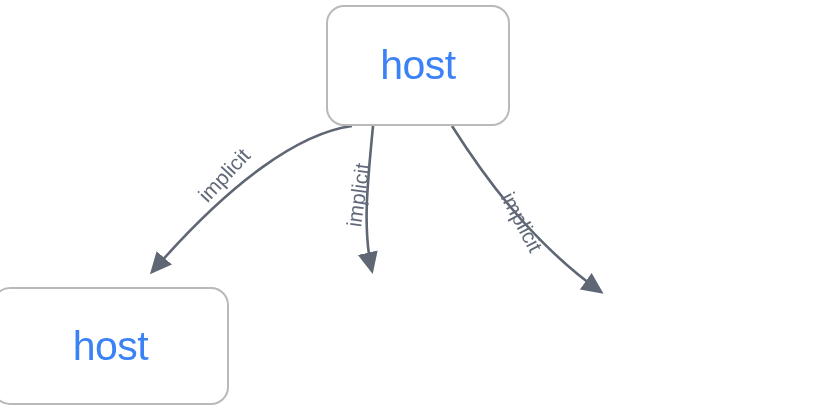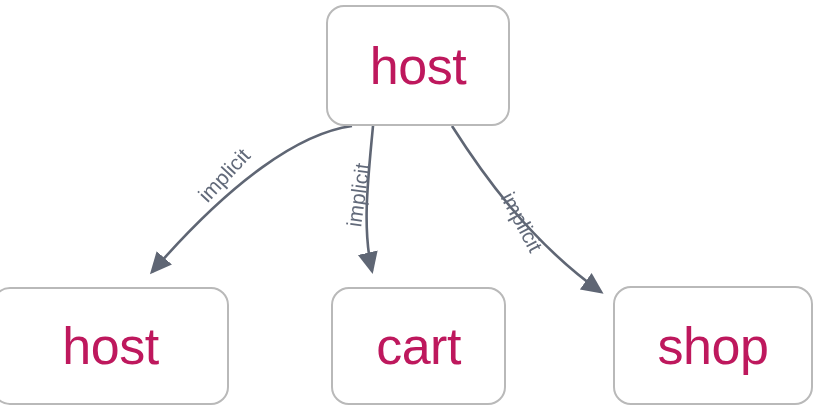--- a/index.html
+++ b/index.html
@@ -30,23 +30,23 @@
     position: absolute;
     box-sizing: border-box;
     background: #ffffff;
     border: 2px solid #b9b9b9;
     border-radius: 18px;
     display: flex;
     align-items: center;
     justify-content: center;
   }
   .node-label {
-    color: #be185d;
+    color: #3b82f6;
     font-family: "Liberation Sans", sans-serif;
-    font-size: 52px;
+    font-size: 41px;
     line-height: 1;
     letter-spacing: -0.5px;
     white-space: nowrap;
     user-select: none;
   }
   .edge-label {
     position: absolute;
     color: #626a7a;
     font-family: "Liberation Sans", sans-serif;
     font-size: 21px;
@@ -76,27 +76,21 @@
   </svg>
 
   <div class="node-box" style="left: 326px; top: 5px; width: 184px; height: 121px; border-color: rgb(185, 185, 185); background: rgb(255, 255, 255);">
     <span class="node-label">host</span>
   </div>
 
   <div class="node-box" style="left: -8px; top: 287px; width: 237px; height: 118px; border-color: rgb(185, 185, 185); background: rgb(255, 255, 255);">
     <span class="node-label">host</span>
   </div>
 
-  <div class="node-box" style="left: 331px; top: 287px; width: 175px; height: 118px; border-color: rgb(185, 185, 185); background: rgb(255, 255, 255);">
-    <span class="node-label">cart</span>
-  </div>
 
-  <div class="node-box" style="left: 613px; top: 286px; width: 200px; height: 119px; border-color: rgb(185, 185, 185); background: rgb(255, 255, 255);">
-    <span class="node-label">shop</span>
-  </div>
 
   <div class="edge-label" style="left: 224px; top: 175px; color: rgb(98, 106, 122); transform: translate(-50%, -50%) rotate(-47deg);">implicit</div>
 
   <div class="edge-label" style="left: 358px; top: 195px; color: rgb(98, 106, 122); transform: translate(-50%, -50%) rotate(-82deg);">implicit</div>
 
   <div class="edge-label" style="left: 522px; top: 222px; color: rgb(98, 106, 122); transform: translate(-50%, -50%) rotate(62deg);">implicit</div>
 
 </div>
 
 </body></html>

